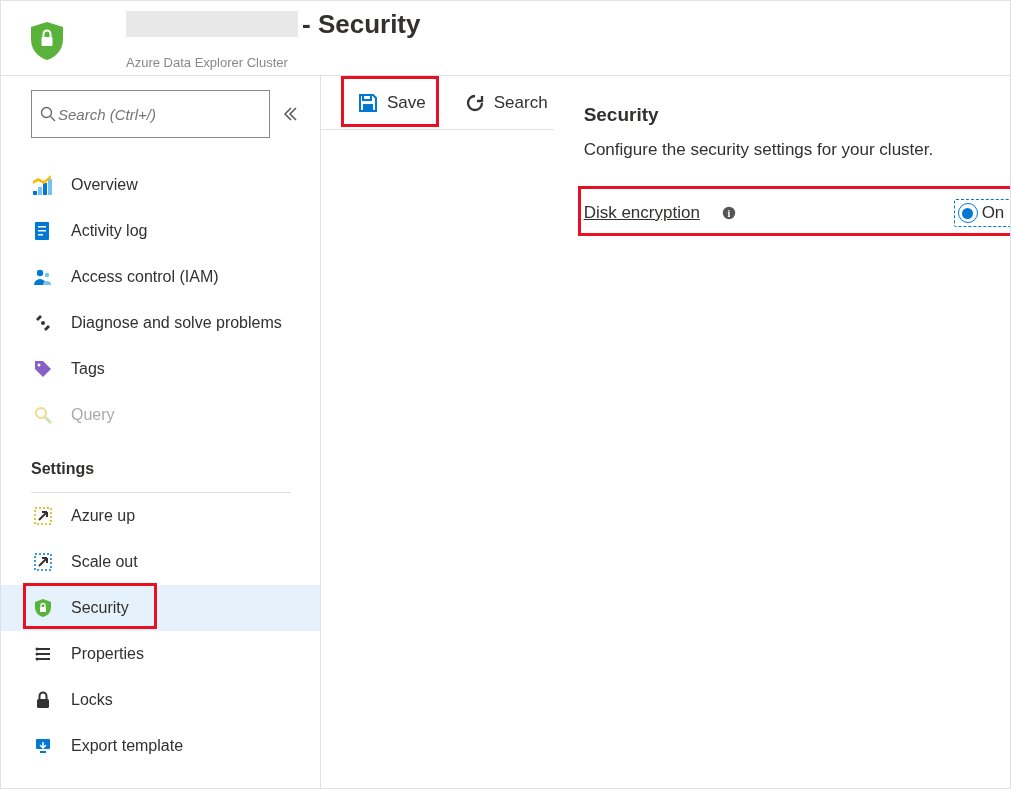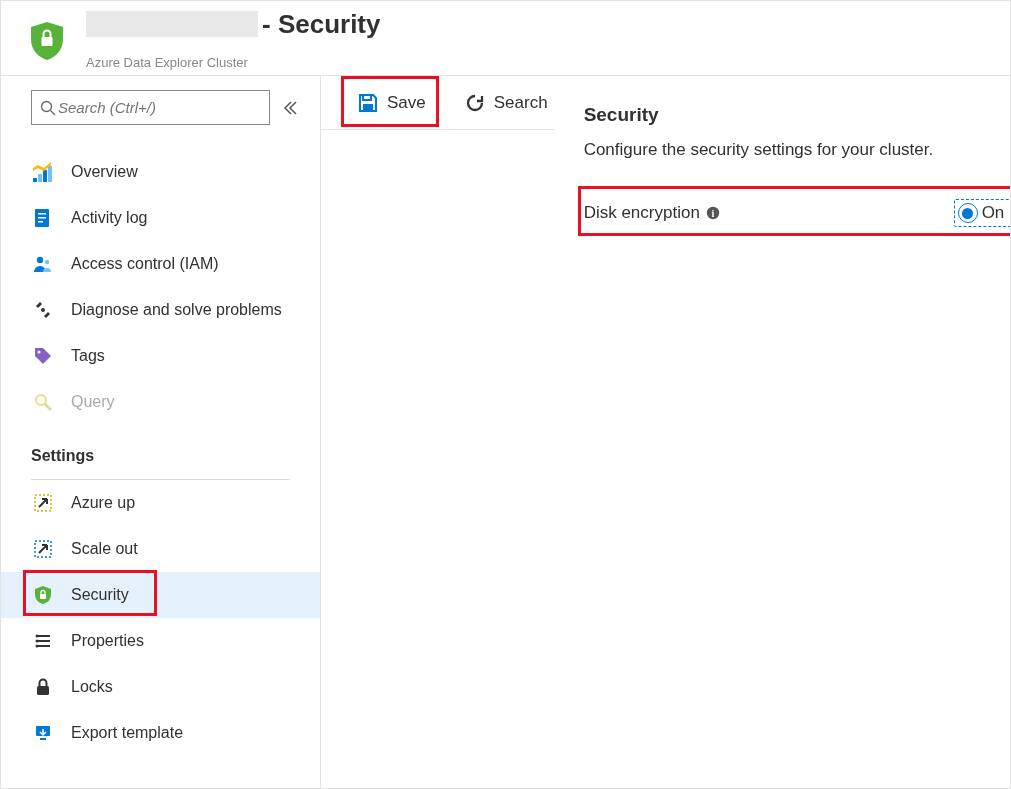--- a/index.html
+++ b/index.html
@@ -13,20 +13,21 @@
     height: 789px;
     border: 1px solid #e1e1e1;
     overflow: hidden;
   }
   .header {
     display: flex;
     align-items: center;
     padding: 10px 20px 6px 25px;
     border-bottom: 1px solid #e1e1e1;
     height: 75px;
+    gap: 40px;
   }
   .header-shield {
     width: 42px;
     height: 42px;
     margin-right: 18px;
     flex-shrink: 0;
   }
   .header-text {
     display: flex;
     flex-direction: column;
@@ -64,21 +65,21 @@
     display: flex;
     align-items: center;
     padding: 4px 22px 4px 30px;
     margin-bottom: 20px;
   }
   .search-box {
     flex: 1;
     display: flex;
     align-items: center;
     border: 1px solid #888;
-    height: 35px;
+    height: 48px;
     padding: 0 8px;
   }
   .search-box input {
     border: none;
     outline: none;
     flex: 1;
     font-style: italic;
     font-size: 15px;
     color: #666;
     background: transparent;
@@ -161,22 +162,23 @@
     margin-bottom: 30px;
   }
   .field-row {
     display: flex;
     align-items: center;
     font-size: 17px;
   }
   .field-label {
     display: flex;
     align-items: center;
-    gap: 6px;
+    gap: 22px;
     width: 370px;
+    text-decoration: underline;
   }
   .radio-group {
     display: flex;
     gap: 20px;
     align-items: center;
   }
   .radio-opt {
     display: flex;
     align-items: flex-start;
     gap: 4px;

